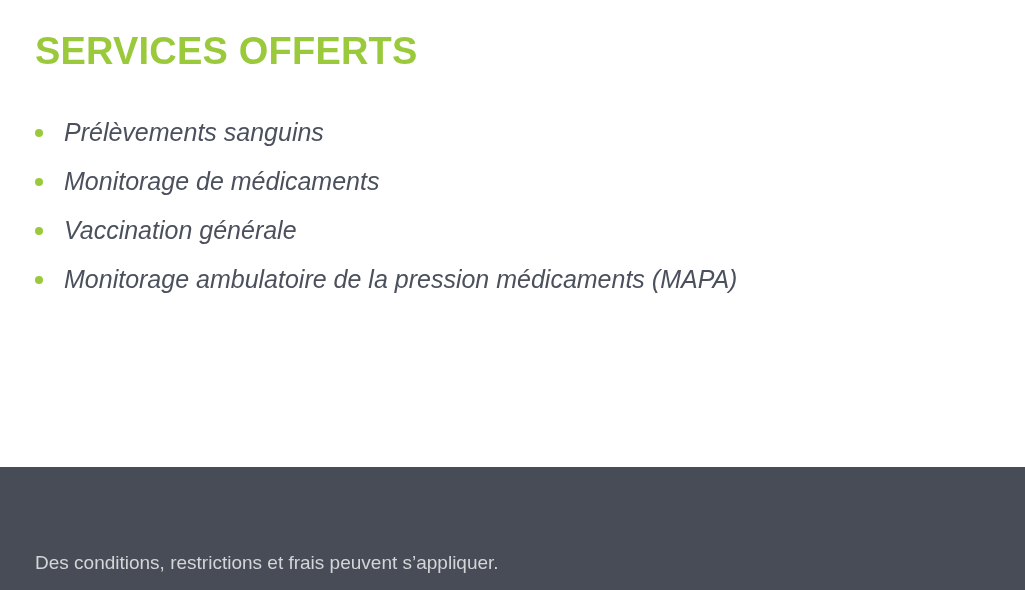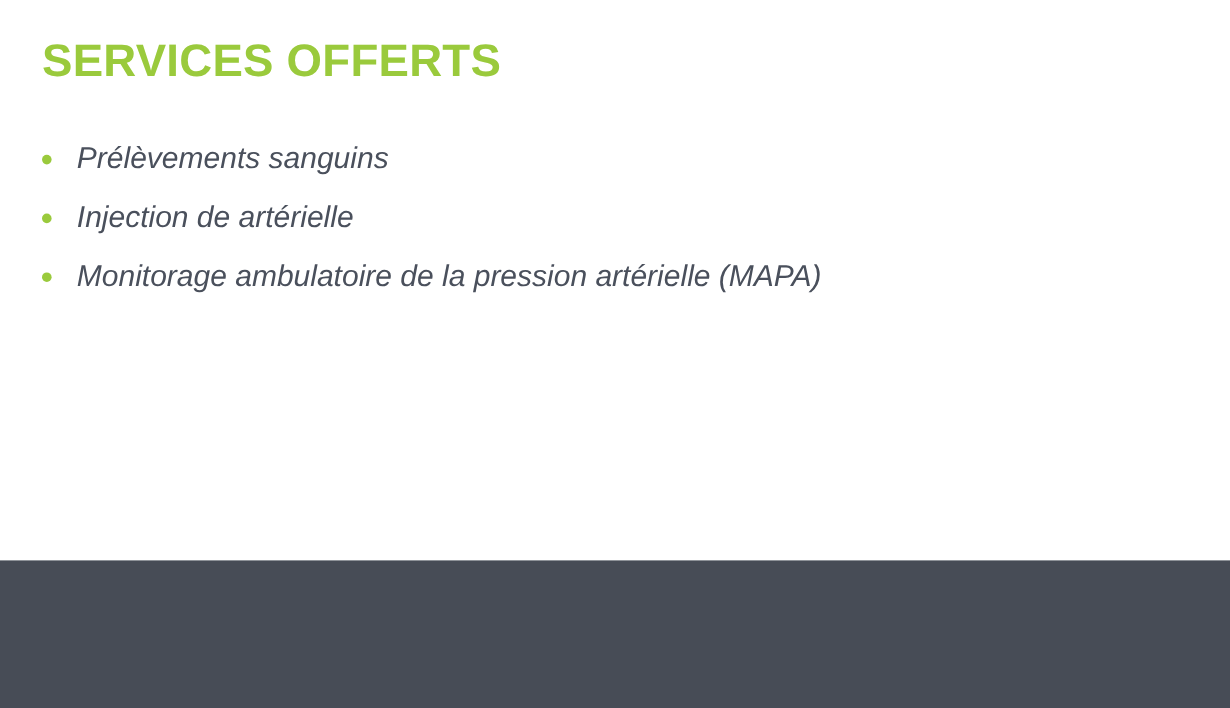--- a/index.html
+++ b/index.html
@@ -87,24 +87,29 @@
 
   <h1 class="slide-title">SERVICES OFFERTS</h1>
 
   <ul class="bullet-list">
     <li class="bullet-item">
       <span class="bullet-dot"></span>
       <span class="bullet-text">Prélèvements sanguins</span>
     </li>
     <li class="bullet-item">
       <span class="bullet-dot"></span>
-      <span class="bullet-text">Injection de artérielle</span>
+      <span class="bullet-text">Monitorage de médicaments</span>
     </li>
     <li class="bullet-item">
       <span class="bullet-dot"></span>
-      <span class="bullet-text">Monitorage ambulatoire de la pression artérielle (MAPA)</span>
+      <span class="bullet-text">Vaccination générale</span>
+    </li>
+    <li class="bullet-item">
+      <span class="bullet-dot"></span>
+      <span class="bullet-text">Monitorage ambulatoire de la pression médicaments (MAPA)</span>
     </li>
   </ul>
 
   <div class="footer-bar"></div>
 
+  <div class="footer-note">Des conditions, restrictions et frais peuvent s’appliquer.</div>
 
 </div>
 
 </body></html>

